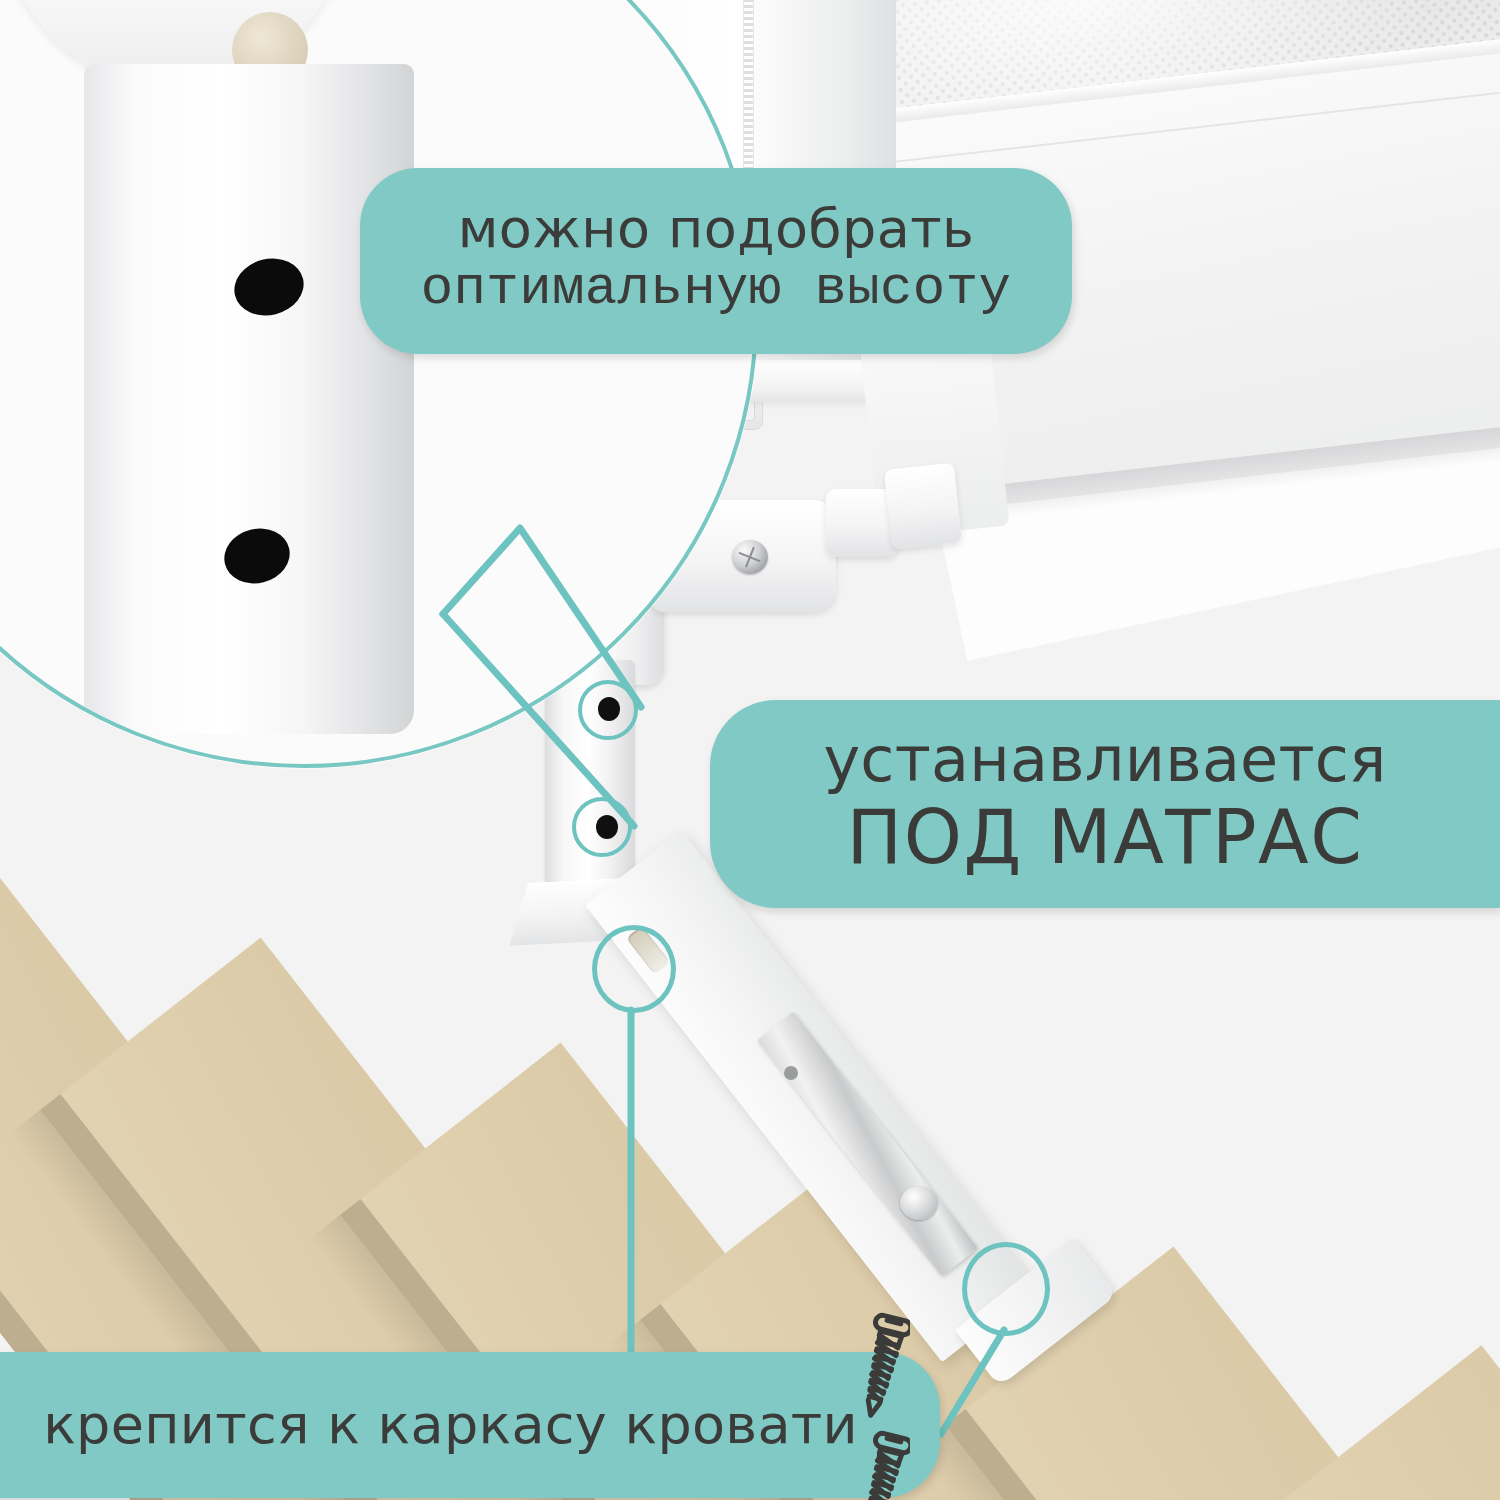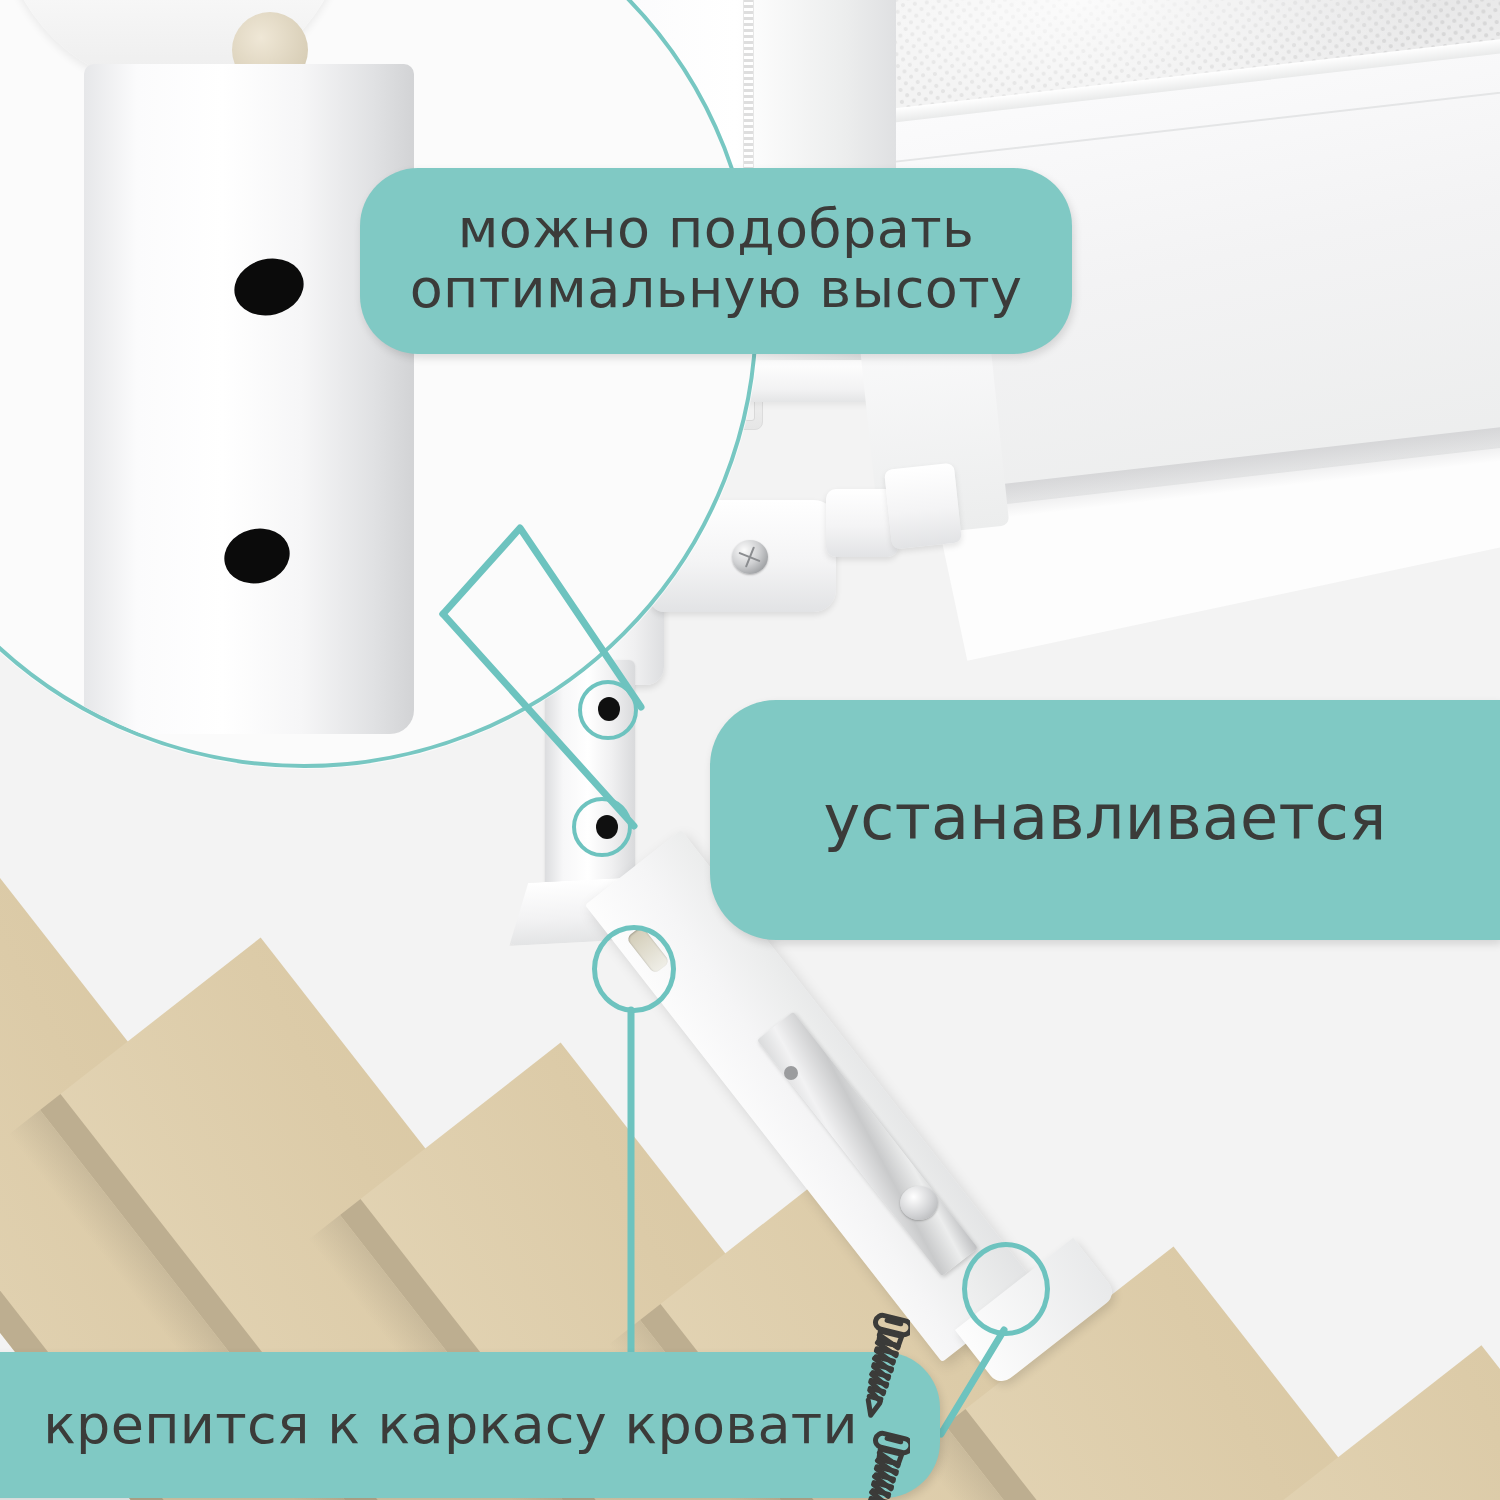--- a/index.html
+++ b/index.html
@@ -144,24 +144,24 @@
     box-sizing:border-box;
   }
   .callout span{display:block;line-height:1.12;white-space:nowrap;}
 
   #callout-height{
     left:360px;top:168px;width:712px;height:186px;border-radius:58px;
     font-size:54px;font-weight:400;letter-spacing:.4px;
     padding:6px 0 10px 0;
   }
   #callout-height .l1{font-size:54px;}
-  #callout-height .l2{font-size:54px;}
+  #callout-height .l2{font-size:54px;font-family:Liberation Mono, monospace;}
 
   #callout-mattress{
-    left:710px;top:700px;width:790px;height:240px;border-radius:66px 0 0 66px;
+    left:710px;top:700px;width:790px;height:208px;border-radius:66px 0 0 66px;
     padding:4px 0 8px 0;
   }
   #callout-mattress .l1{font-size:62px;letter-spacing:.2px;}
   #callout-mattress .l2{font-size:74px;letter-spacing:1.5px;margin-top:2px;}
 
   #callout-frame{
     left:-70px;top:1352px;width:1010px;height:146px;border-radius:0 56px 56px 0;
     flex-direction:row;justify-content:flex-end;align-items:center;
     padding-right:22px;
   }
@@ -284,20 +284,21 @@
   <div class="ring" style="left:592px;top:925px;width:84px;height:88px;"></div>
   <div class="ring" style="left:962px;top:1242px;width:88px;height:94px;"></div>
 
   <div class="callout" id="callout-height">
     <span class="l1">можно подобрать</span>
     <span class="l2">оптимальную высоту</span>
   </div>
 
   <div class="callout" id="callout-mattress">
     <span class="l1">устанавливается</span>
+    <span class="l2">ПОД МАТРАС</span>
   </div>
 
   <div class="callout" id="callout-frame">
     <span class="l1">крепится к каркасу кровати</span>
     <span class="screw-icons">
       <svg width="52" height="118" viewBox="0 0 52 118">
         <g transform="rotate(14 26 59)" fill="none" stroke="#3b3b39" stroke-width="5" stroke-linejoin="round" stroke-linecap="round">
           <path d="M14 10 h22 a7 7 0 0 1 0 14 h-22 a7 7 0 0 1 0 -14 z"></path>
           <path d="M18 14 h14"></path>
           <path d="M14 26 h22 l-1 10 h-20 z"></path>

